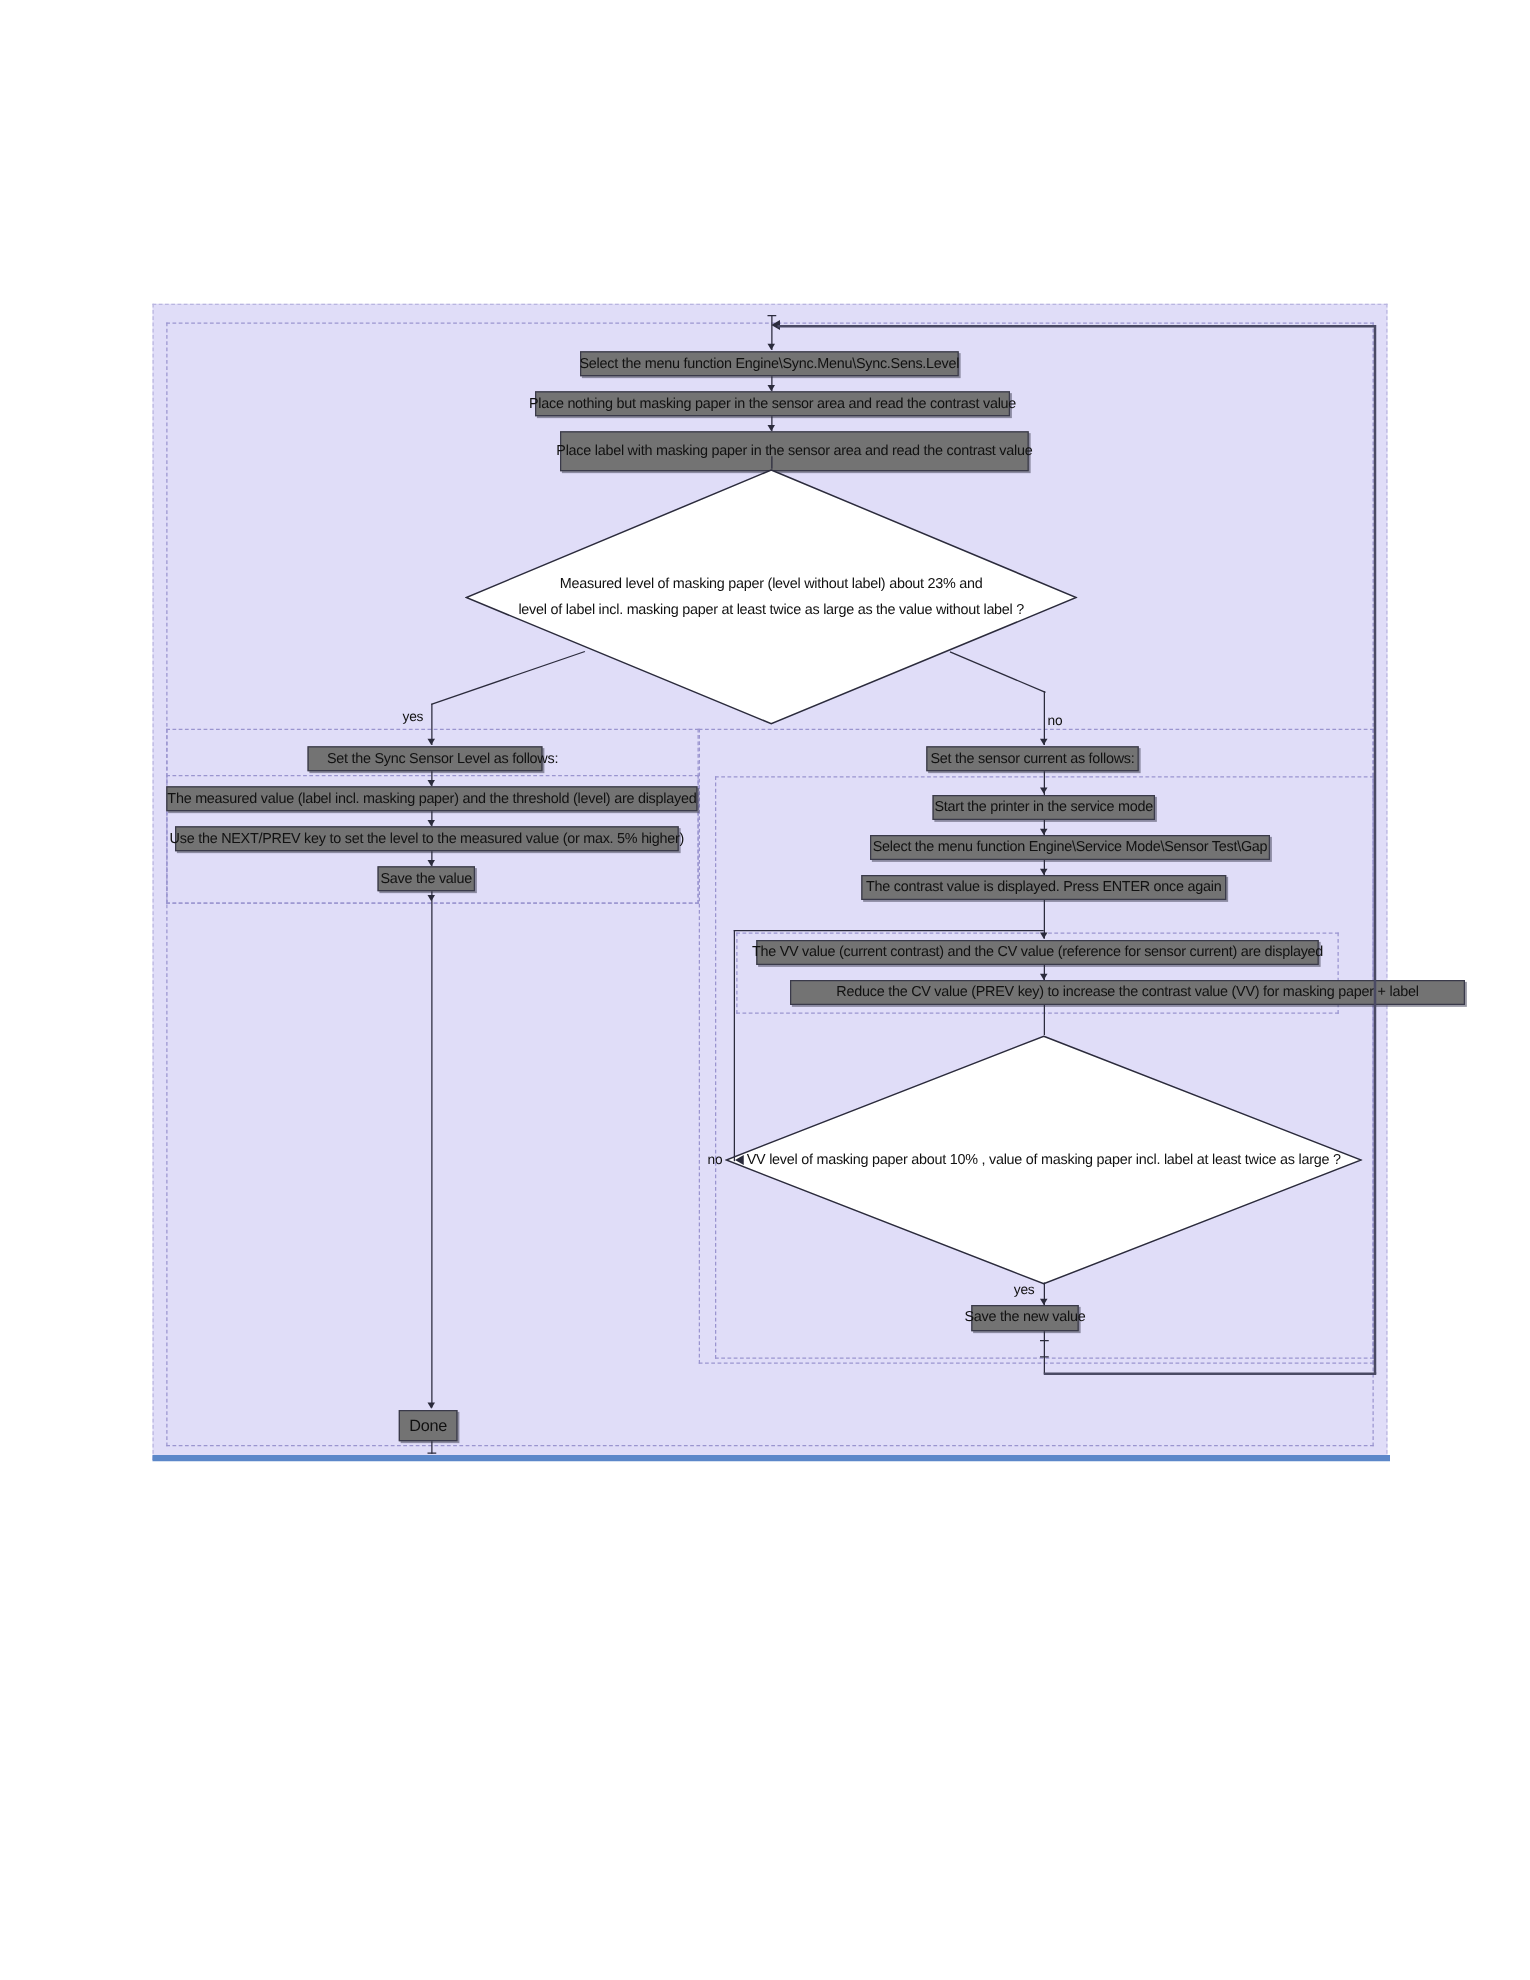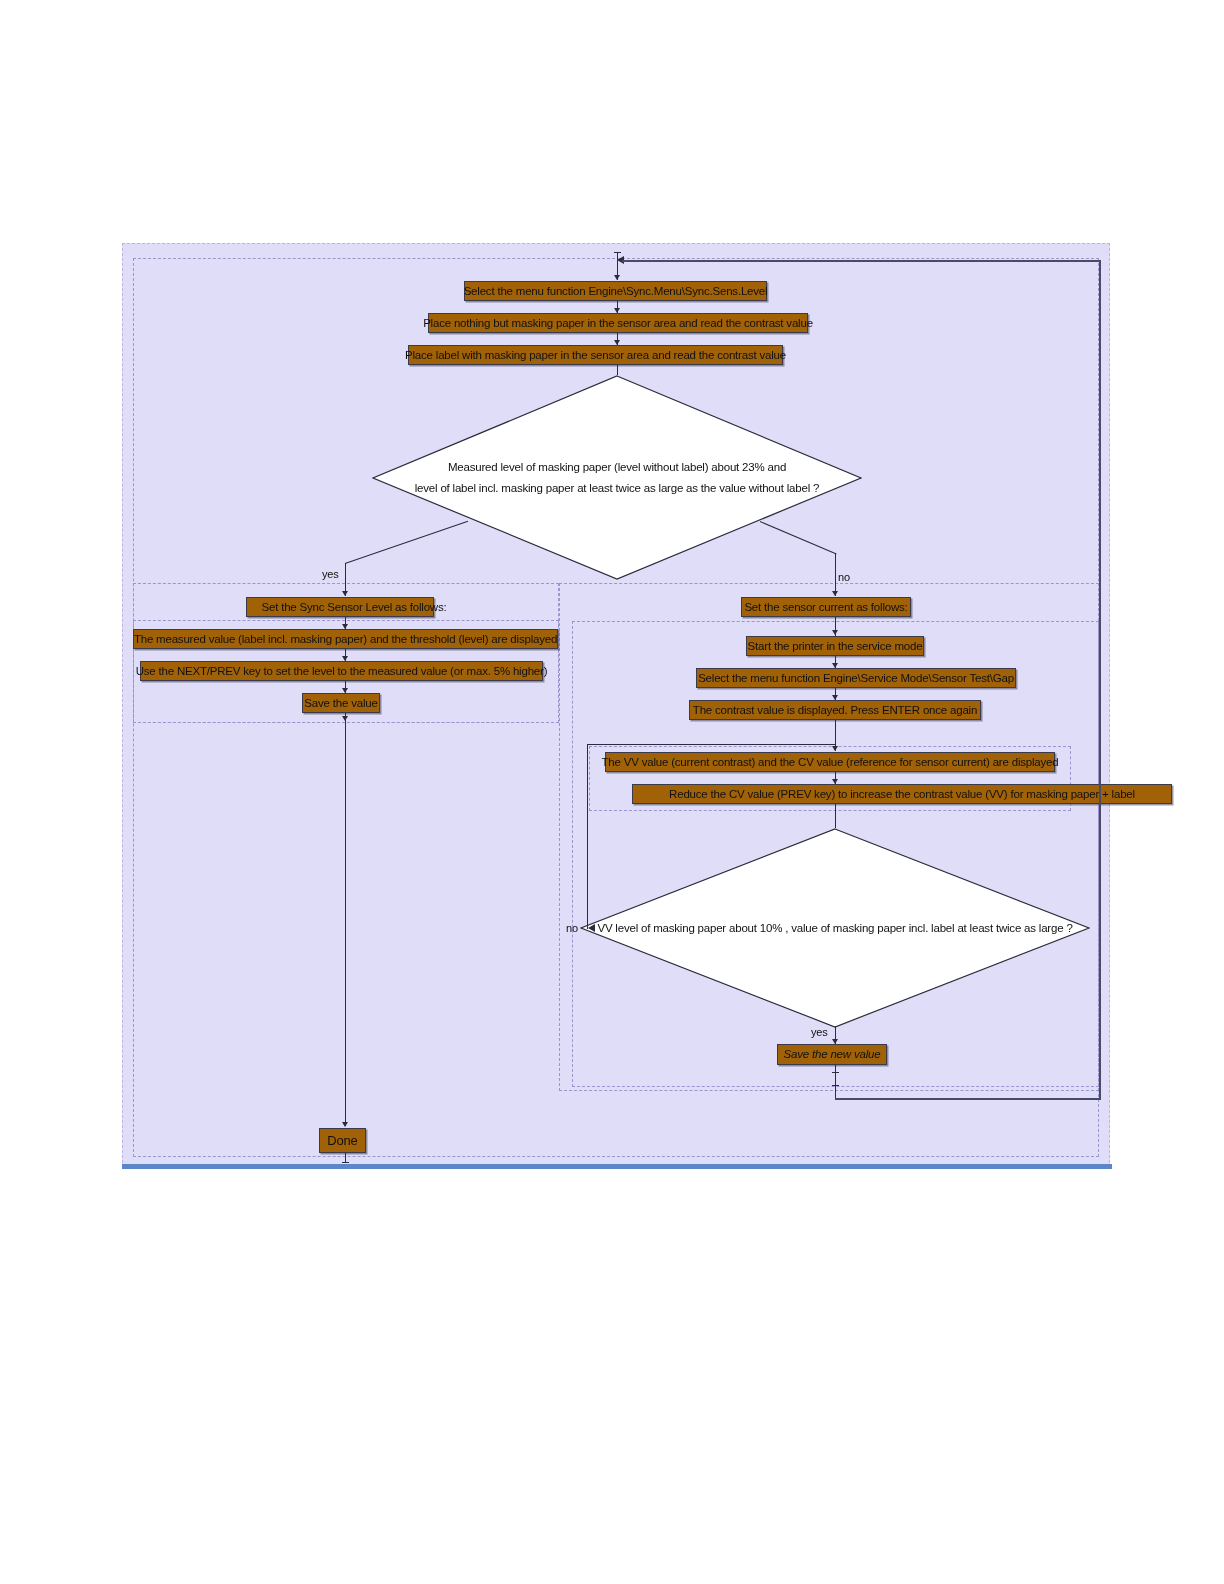--- a/index.html
+++ b/index.html
@@ -22,21 +22,21 @@
   .band{
     position:absolute;border:1px dashed #9a95cf;box-sizing:border-box;background:transparent;
   }
   .bluebar{
     position:absolute;left:122px;top:1164px;width:990px;height:5px;background:#5b87c9;
   }
 
   
   .node{
     position:absolute;
-    background:#a16207;
+    background:#737373;
     border:1px solid #3a3a4a;
     box-shadow:1.5px 1.5px 0 rgba(70,70,90,.55);
     font-size:11.5px;
     line-height:1.05;
     color:#111111;
     display:flex;align-items:center;justify-content:center;
     white-space:nowrap;
     box-sizing:border-box;
     padding:0 5px;
     letter-spacing:-0.2px;
@@ -87,21 +87,21 @@
   <div class="node" style="left:464px;top:281px;width:303px;height:20px;">Select the menu function Engine\Sync.Menu\Sync.Sens.Level</div>
 
   <div class="vline" style="left:617px;top:301px;height:12px;"></div>
   <div class="arrow-d" style="left:614px;top:308px;"></div>
 
   <div class="node" style="left:428px;top:313px;width:380px;height:20px;text-align:center;">Place nothing but masking paper in the sensor area and read the contrast value</div>
 
   <div class="vline" style="left:617px;top:333px;height:12px;"></div>
   <div class="arrow-d" style="left:614px;top:340px;"></div>
 
-  <div class="node" style="left:408px;top:345px;width:375px;height:20px;">Place label with masking paper in the sensor area and read the contrast value</div>
+  <div class="node" style="left:448px;top:345px;width:375px;height:32px;">Place label with masking paper in the sensor area and read the contrast value</div>
 
   <div class="vline" style="left:617px;top:365px;height:10px;"></div>
 
   <div class="dia" style="left:372px;top:375px;width:490px;height:205px;">
     <svg width="490" height="205" viewBox="0 0 490 205">
       <polygon points="245,1 489,103 245,204 1,103" fill="#ffffff" stroke="#2b2b3c" stroke-width="1.2"></polygon>
     </svg>
     <div class="dtext">
       <span>Measured level of masking paper (level without label) about 23%                and</span>
       <span>level of label incl. masking paper at least twice as large as the value without label ?</span>
@@ -183,21 +183,21 @@
 
   <div class="vline" style="left:587px;top:744px;height:185px;"></div>
   <div class="hline" style="left:587px;top:744px;width:248px;"></div>
   <div class="arrow-l" style="left:588px;top:924px;"></div>
   <div class="elabel" style="left:566px;top:922px;">no</div>
 
   <div class="vline" style="left:835px;top:1026px;height:18px;"></div>
   <div class="elabel" style="left:811px;top:1026px;">yes</div>
   <div class="arrow-d" style="left:832px;top:1039px;"></div>
 
-  <div class="node" style="left:777px;top:1044px;width:110px;height:21px;font-style:italic;">Save the new value</div>
+  <div class="node" style="left:777px;top:1044px;width:86px;height:21px;">Save the new value</div>
 
   <div class="vline" style="left:835px;top:1065px;height:34px;"></div>
   <div class="tick" style="left:832px;top:1072px;"></div>
   <div class="tick" style="left:832px;top:1085px;"></div>
   <div class="thickh" style="left:835px;top:1098px;width:266px;"></div>
   <div class="thickv" style="left:1099px;top:260px;height:839px;"></div>
   <div class="thickh" style="left:622px;top:260px;width:478px;"></div>
 
 </div>
 

